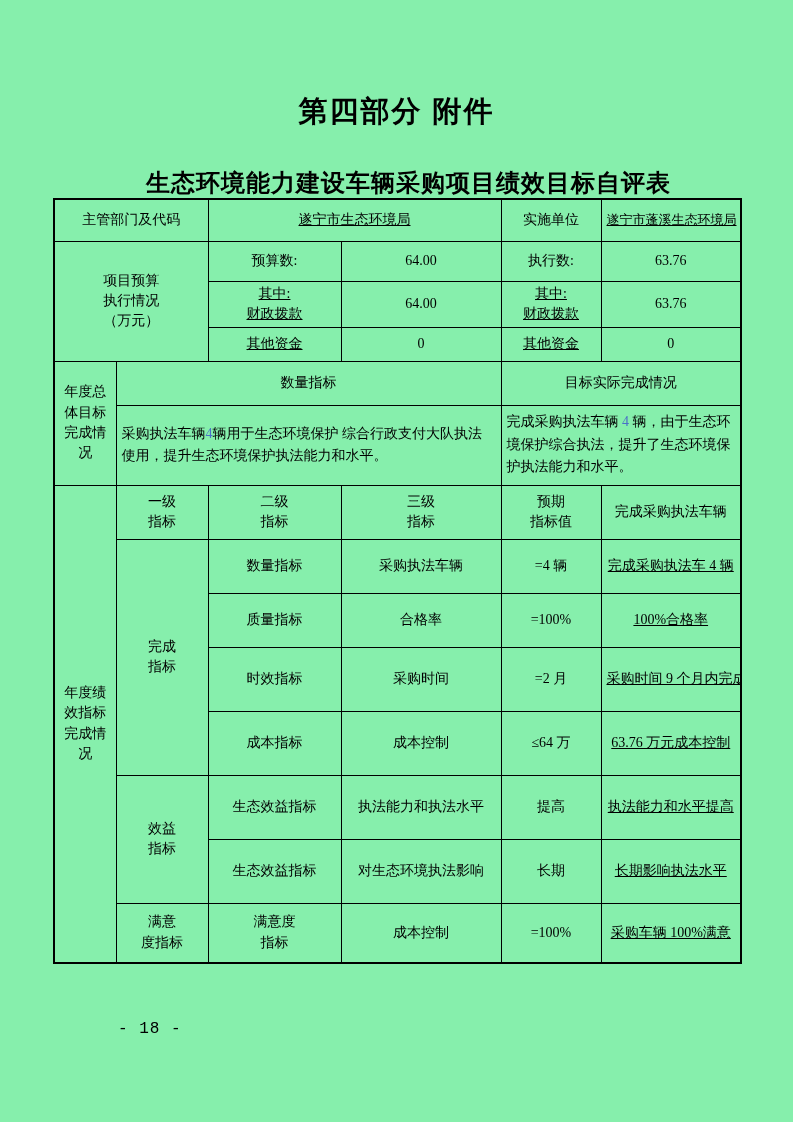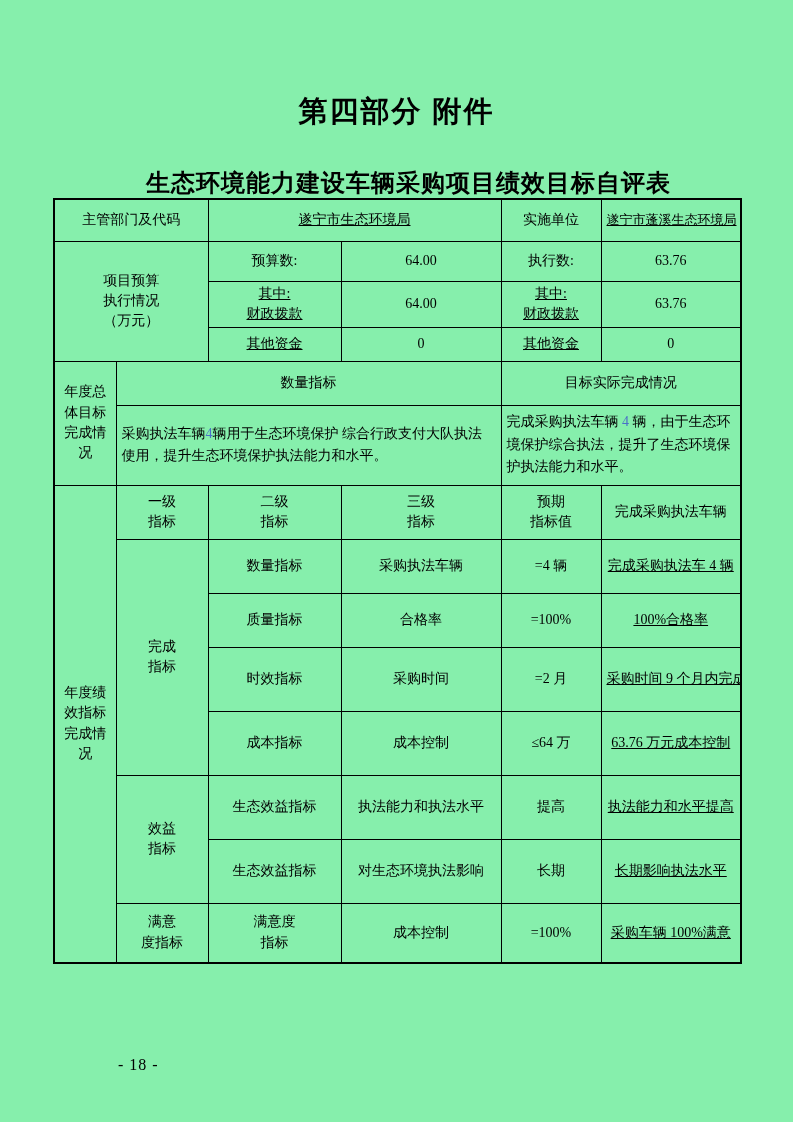--- a/index.html
+++ b/index.html
@@ -40,22 +40,22 @@
     font-size:14px;
     line-height:1.45;
     overflow:hidden;
   }
   td.left{text-align:left;text-decoration:underline;}
   td.top{vertical-align:top;}
   .pre{white-space:pre-line;}
   .nowrap{white-space:nowrap;padding-left:1px;padding-right:1px;text-decoration:underline;}
   .goal-text{display:block;text-align:left;line-height:1.6;}
   .page-num{
-    position:absolute;left:118px;top:1056px;
-    font-size:16px;letter-spacing:1px;
+    position:absolute;left:118px;top:1020px;
+    font-size:16px;letter-spacing:1px;font-family:Liberation Mono, monospace;
   }
 </style>
 </head>
 <body>
 
 <div class="page">
 
   <h1 class="doc-title">第四部分  附件</h1>
   <h2 class="sub-title">生态环境能力建设车辆采购项目绩效目标自评表</h2>
 

